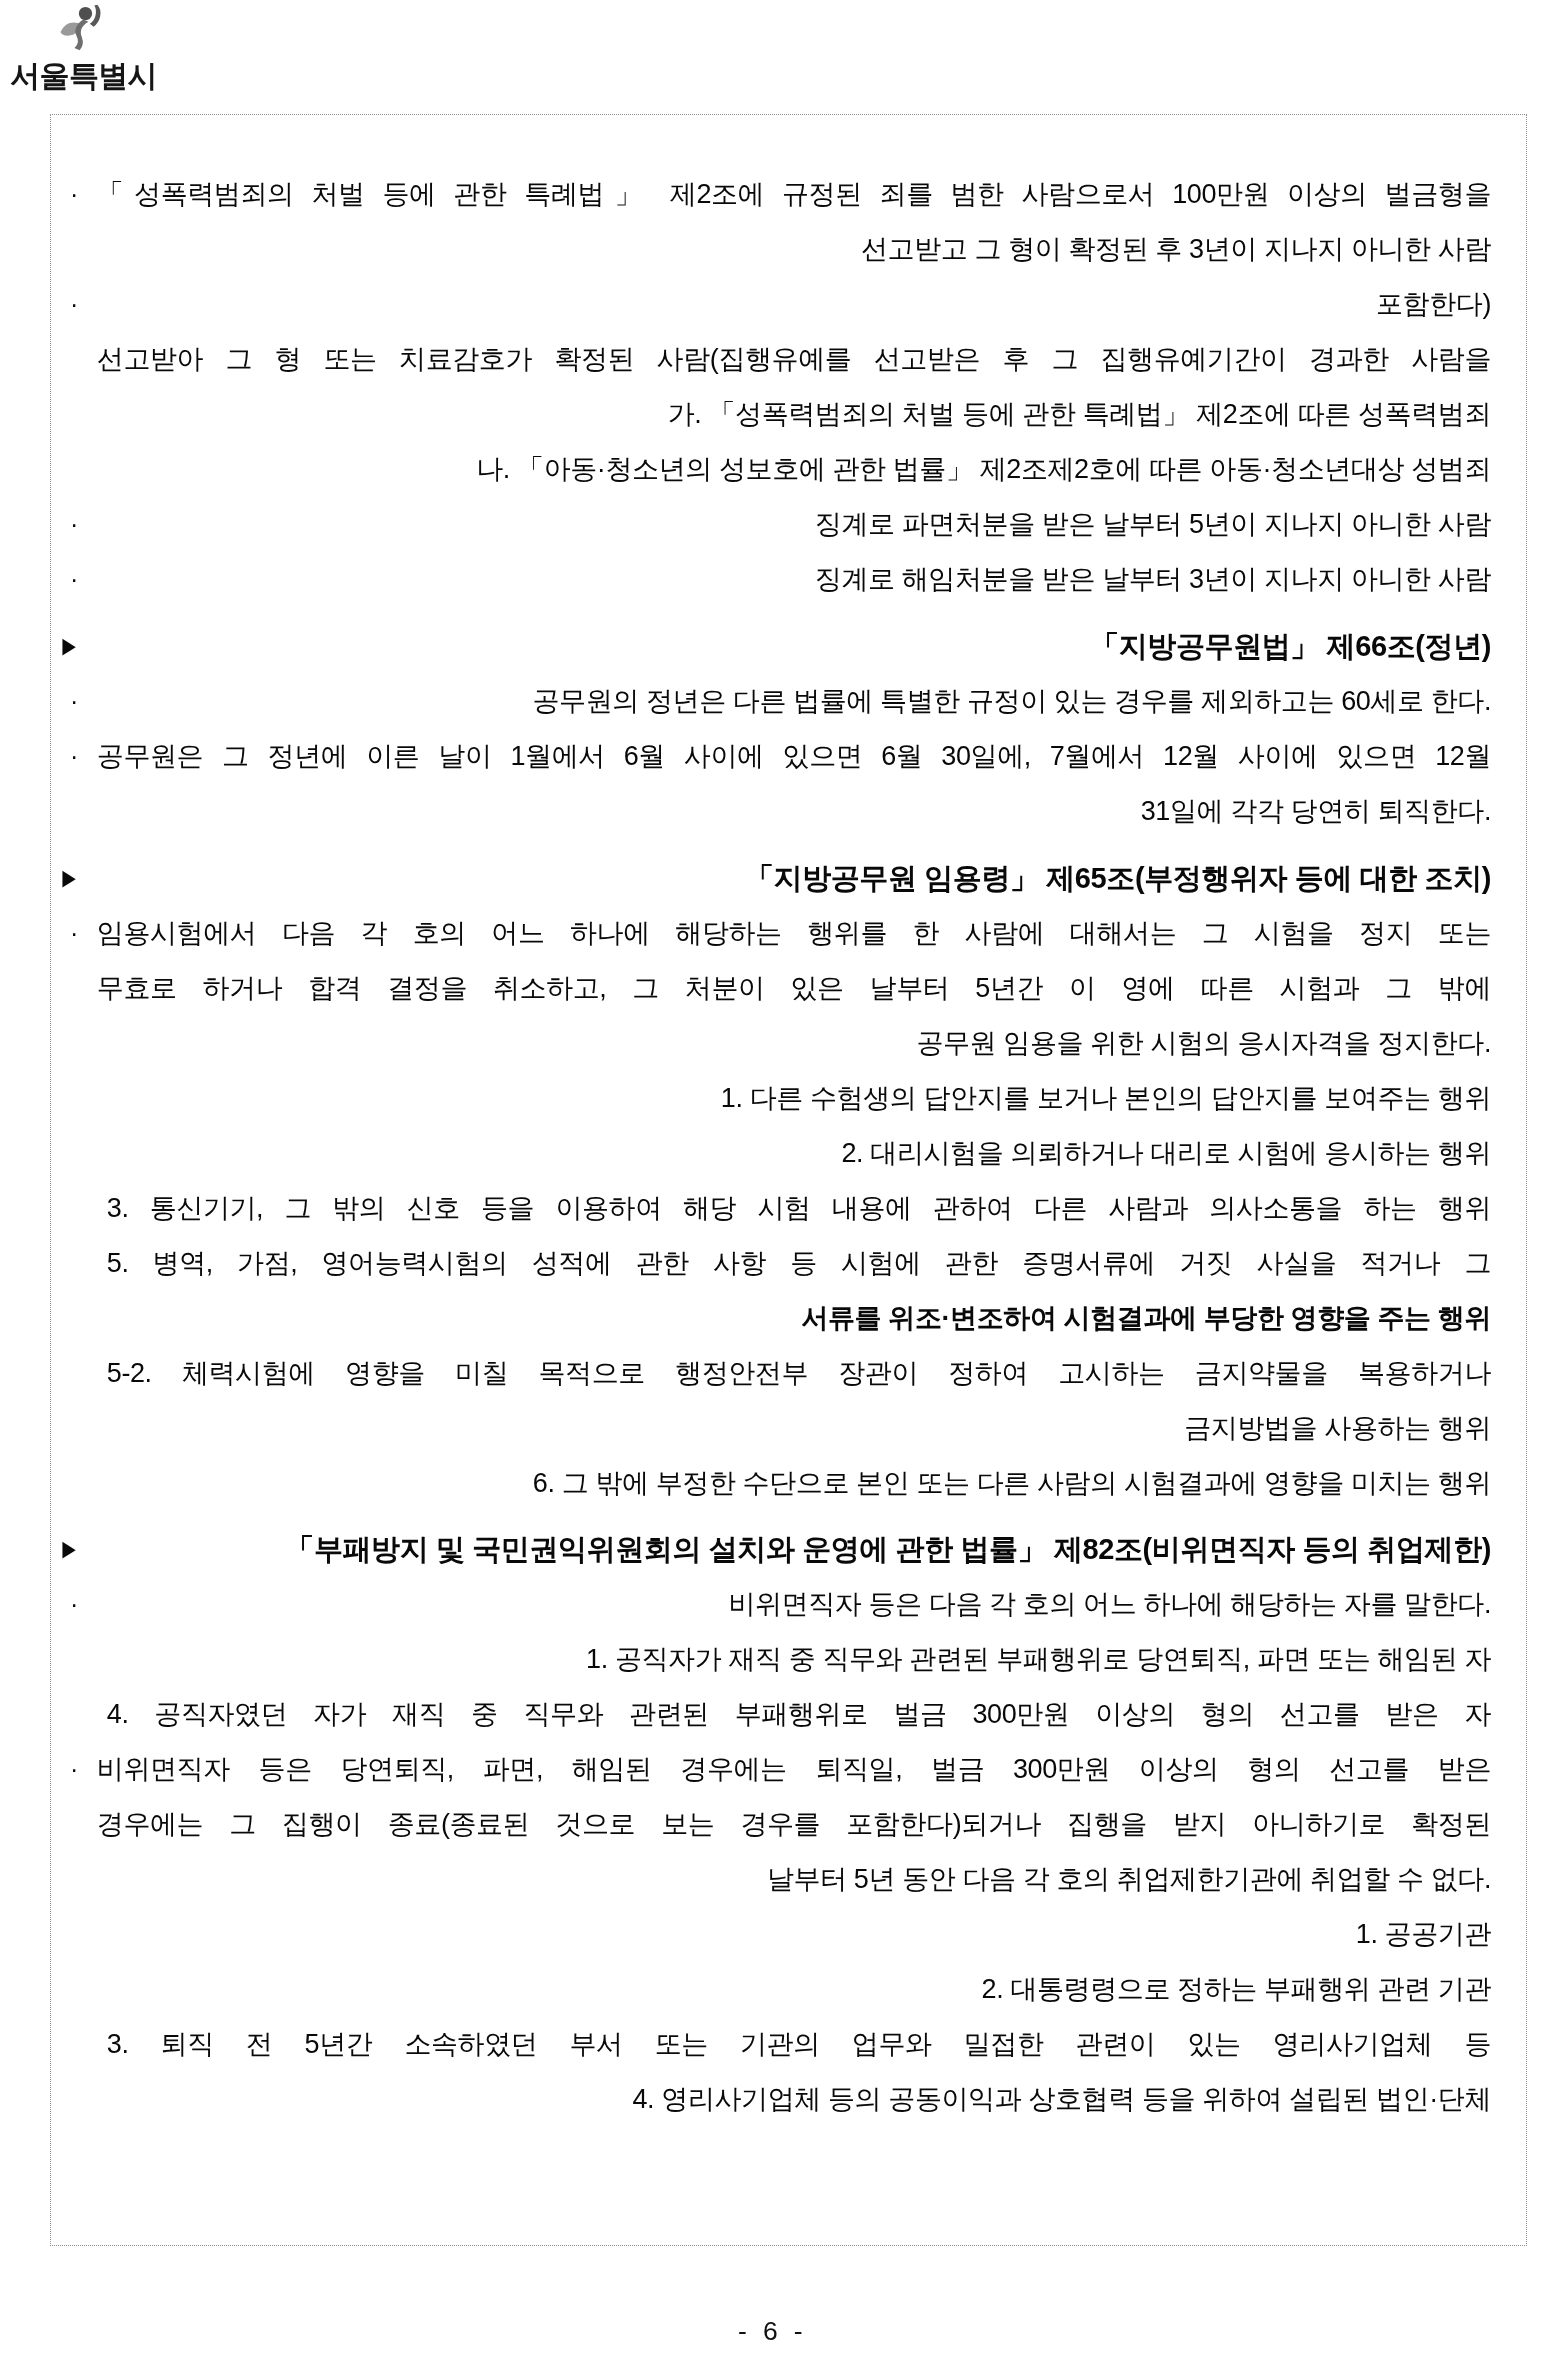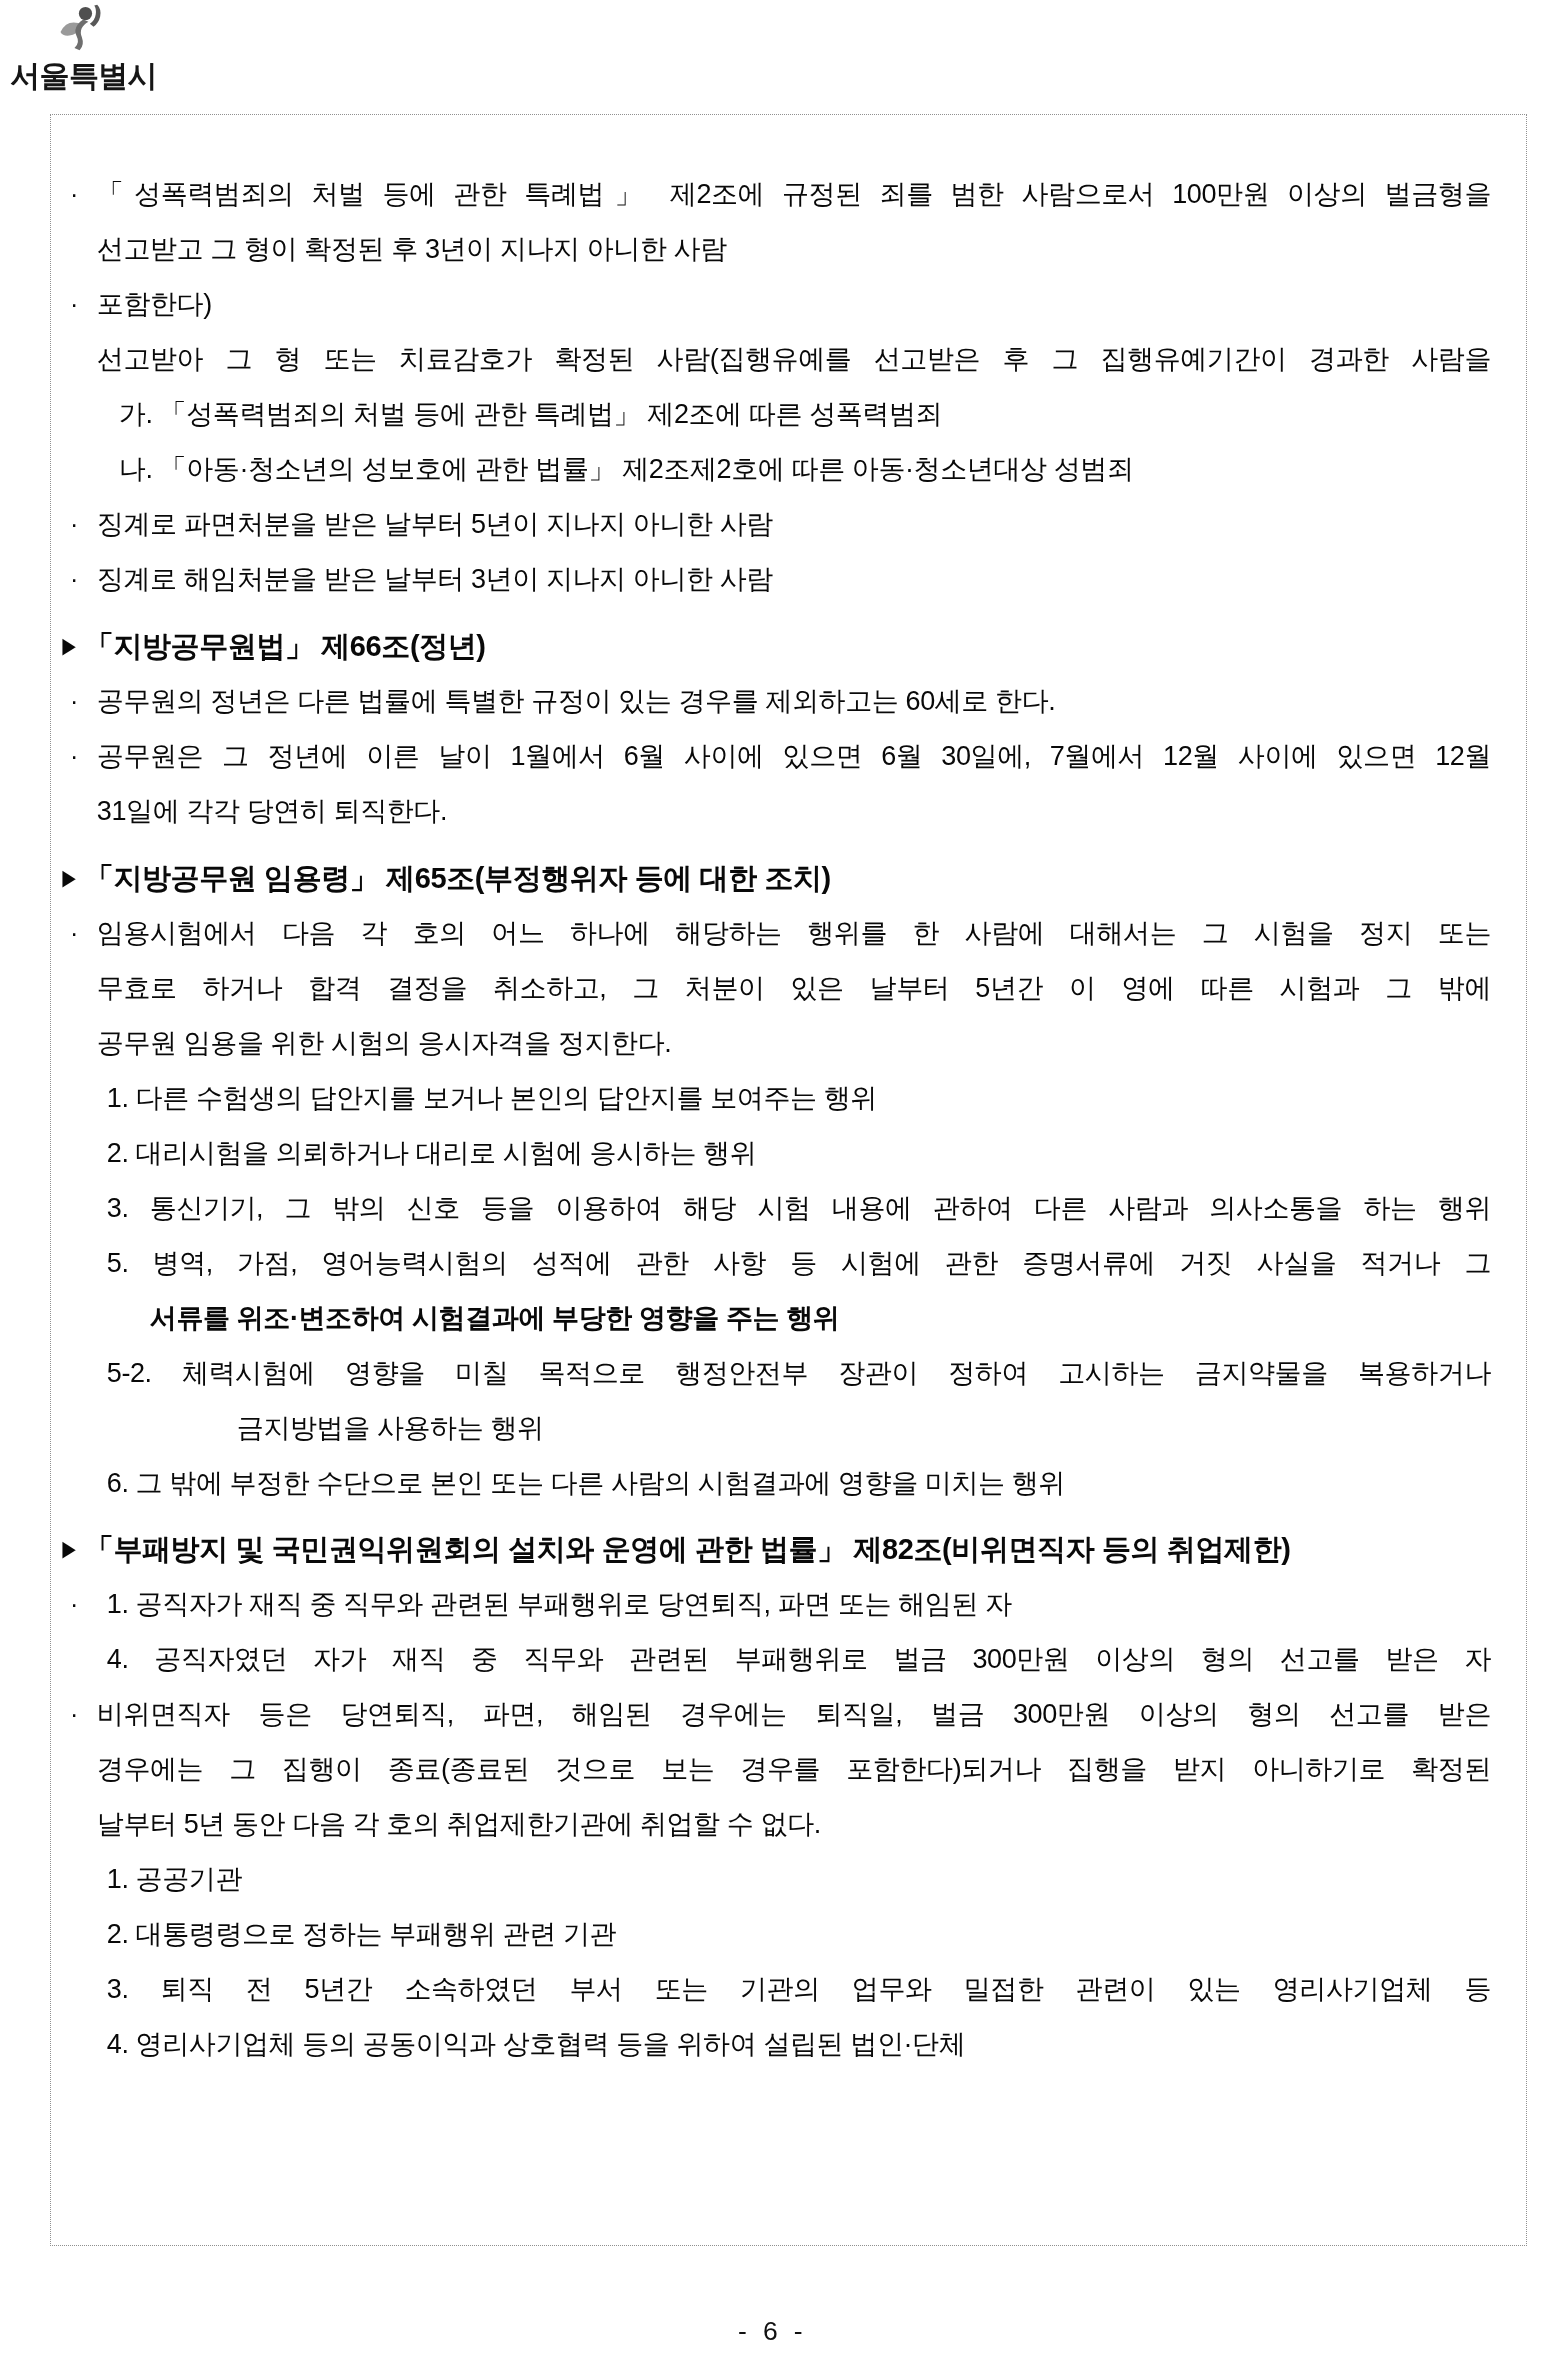--- a/index.html
+++ b/index.html
@@ -46,20 +46,21 @@
     padding: 52px 35px 0 8.8px;
   }
   
   .line {
     position: relative;
     line-height: 55px;
     font-size: 27px;
     letter-spacing: -0.4px;
     white-space: nowrap;
     color: #090909;
+    text-align: right;
   }
   .line .marker {
     position: absolute;
     top: 0;
     line-height: 55px;
   }
   .t-bullet, .t-cont { padding-left: 37px; }
   .t-bullet .marker { left: 10.3px; font-size: 25px; }
   .t-sub        { padding-left: 59px; }
   .t-num        { padding-left: 47px; }
@@ -132,21 +133,21 @@
         <div class="line t-cont"><span>공무원 임용을 위한 시험의 응시자격을 정지한다.</span></div>
         <div class="line t-num"><span>1. 다른 수험생의 답안지를 보거나 본인의 답안지를 보여주는 행위</span></div>
         <div class="line t-num"><span>2. 대리시험을 의뢰하거나 대리로 시험에 응시하는 행위</span></div>
         <div class="line t-num fill"><span>3. 통신기기, 그 밖의 신호 등을 이용하여 해당 시험 내용에 관하여 다른 사람과 의사소통을 하는 행위</span></div>
         <div class="line t-num fill"><span>5. 병역, 가점, 영어능력시험의 성적에 관한 사항 등 시험에 관한 증명서류에 거짓 사실을 적거나 그</span></div>
         <div class="line t-numcont"><span>서류를 위조·변조하여 시험결과에 부당한 영향을 주는 행위</span></div>
         <div class="line t-num fill"><span>5-2. 체력시험에 영향을 미칠 목적으로 행정안전부 장관이 정하여 고시하는 금지약물을 복용하거나</span></div>
         <div class="line t-num52cont"><span>금지방법을 사용하는 행위</span></div>
         <div class="line t-num"><span>6. 그 밖에 부정한 수단으로 본인 또는 다른 사람의 시험결과에 영향을 미치는 행위</span></div>
         <div class="line t-header"><span class="marker">▶</span><span>「부패방지 및 국민권익위원회의 설치와 운영에 관한 법률」  제82조(비위면직자 등의 취업제한)</span></div>
-        <div class="line t-bullet"><span class="marker">·</span></div>
+        <div class="line t-bullet"><span class="marker">·</span><span>비위면직자 등은 다음 각 호의 어느 하나에 해당하는 자를 말한다.</span></div>
         <div class="line t-num"><span>1. 공직자가 재직 중 직무와 관련된 부패행위로 당연퇴직, 파면 또는 해임된 자</span></div>
         <div class="line t-num fill"><span>4. 공직자였던 자가 재직 중 직무와 관련된 부패행위로 벌금 300만원 이상의 형의 선고를 받은 자</span></div>
         <div class="line t-bullet fill"><span class="marker">·</span><span>비위면직자 등은 당연퇴직, 파면, 해임된 경우에는 퇴직일, 벌금 300만원 이상의 형의 선고를 받은</span></div>
         <div class="line t-cont fill"><span>경우에는 그 집행이 종료(종료된 것으로 보는 경우를 포함한다)되거나 집행을 받지 아니하기로 확정된</span></div>
         <div class="line t-cont"><span>날부터 5년 동안 다음 각 호의 취업제한기관에 취업할 수 없다.</span></div>
         <div class="line t-num"><span>1. 공공기관</span></div>
         <div class="line t-num"><span>2. 대통령령으로 정하는 부패행위 관련 기관</span></div>
         <div class="line t-num fill"><span>3. 퇴직 전 5년간 소속하였던 부서 또는 기관의 업무와 밀접한 관련이 있는 영리사기업체 등</span></div>
         <div class="line t-num"><span>4. 영리사기업체 등의 공동이익과 상호협력 등을 위하여 설립된 법인·단체</span></div>
       </div>

